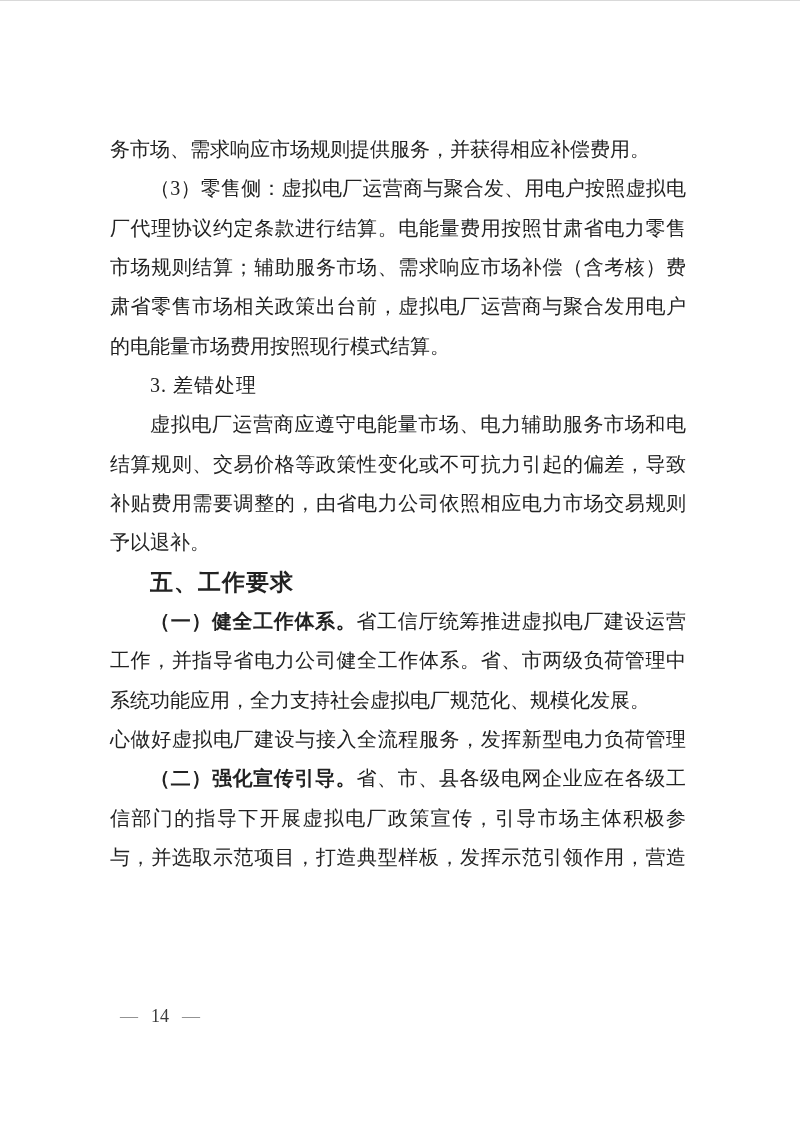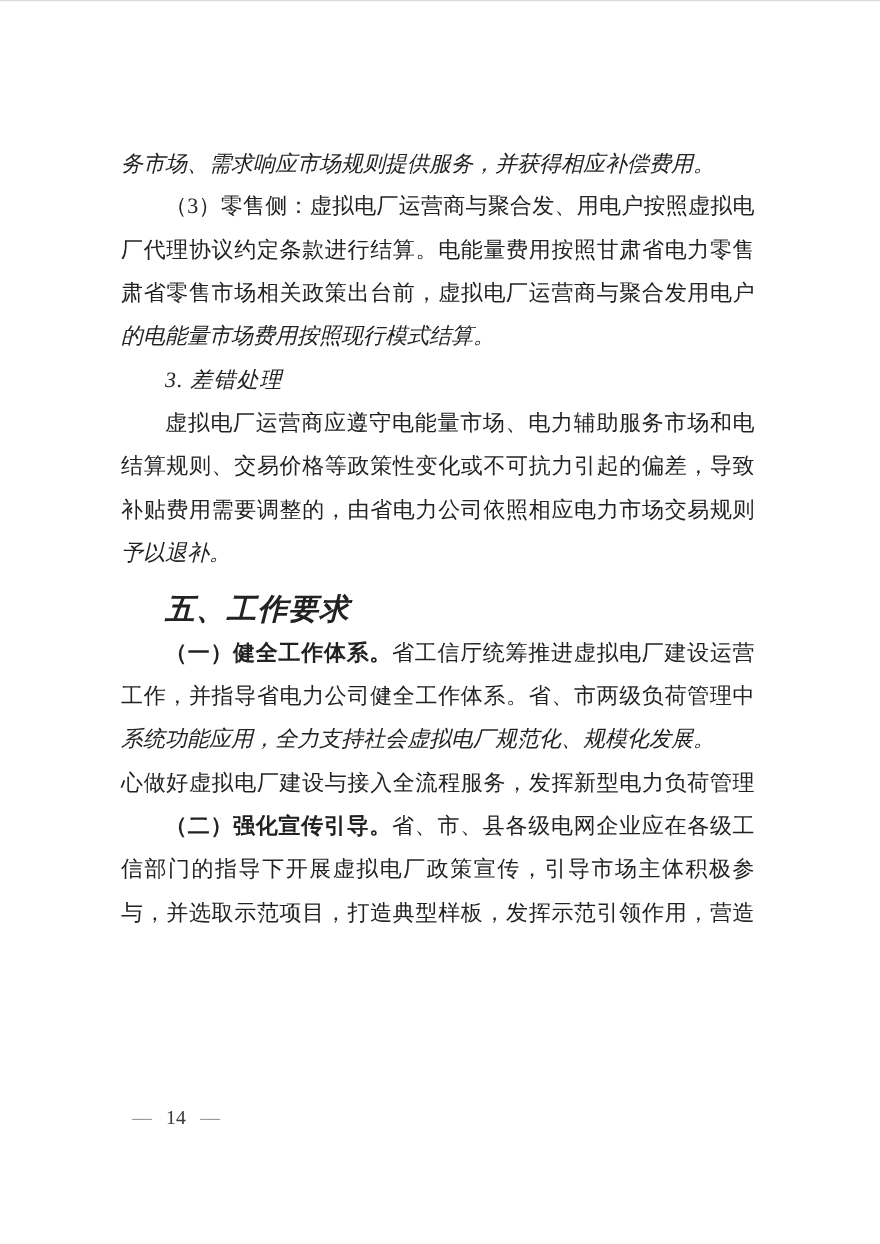--- a/index.html
+++ b/index.html
@@ -34,32 +34,31 @@
   .block { margin: 0; padding: 0; }
   .line {
     height: 39.33px;
     line-height: 39.33px;
     text-align: justify;
     text-align-last: justify;
     text-justify: inter-character;
     white-space: normal;
     overflow: visible;
   }
-  .line.last { text-align-last: left; font-style: italic; }
+  .line.last { text-align-last: left; }
   .line.indent { text-indent: 40px; }
   .sub-heading .line {
     font-weight: 500;
     letter-spacing: 1px;
   }
   .section-heading .line {
     font-family: "Liberation Sans", "DejaVu Sans", sans-serif;
     font-weight: bold;
-    font-size: 27px;
+    font-size: 23px;
     letter-spacing: 1px;
-    margin-top: 12px;
   }
   .lead { font-weight: bold; }
   .footer {
     position: absolute;
     left: 120px;
     top: 1004px;
     display: inline-flex;
     align-items: center;
     gap: 13px;
     font-size: 18px;
@@ -74,20 +73,21 @@
 <div class="page">
   <div class="scan-edge"></div>
 
   <div class="text-block">
       <div class="block paragraph-continuation">
         <div class="line last">务市场、需求响应市场规则提供服务，并获得相应补偿费用。</div>
       </div>
       <div class="block paragraph">
         <div class="line indent">（3）零售侧：虚拟电厂运营商与聚合发、用电户按照虚拟电</div>
         <div class="line">厂代理协议约定条款进行结算。电能量费用按照甘肃省电力零售</div>
+        <div class="line">市场规则结算；辅助服务市场、需求响应市场补偿（含考核）费</div>
         <div class="line">肃省零售市场相关政策出台前，虚拟电厂运营商与聚合发用电户</div>
         <div class="line last">的电能量市场费用按照现行模式结算。</div>
       </div>
       <div class="block sub-heading">
         <div class="line indent last">3. 差错处理</div>
       </div>
       <div class="block paragraph">
         <div class="line indent">虚拟电厂运营商应遵守电能量市场、电力辅助服务市场和电</div>
         <div class="line">结算规则、交易价格等政策性变化或不可抗力引起的偏差，导致</div>
         <div class="line">补贴费用需要调整的，由省电力公司依照相应电力市场交易规则</div>

